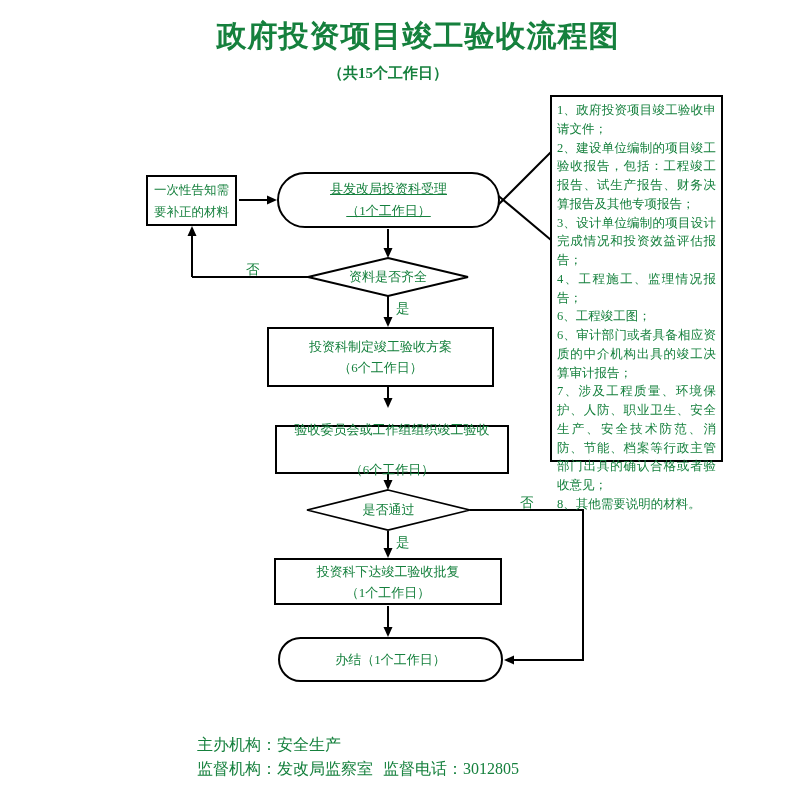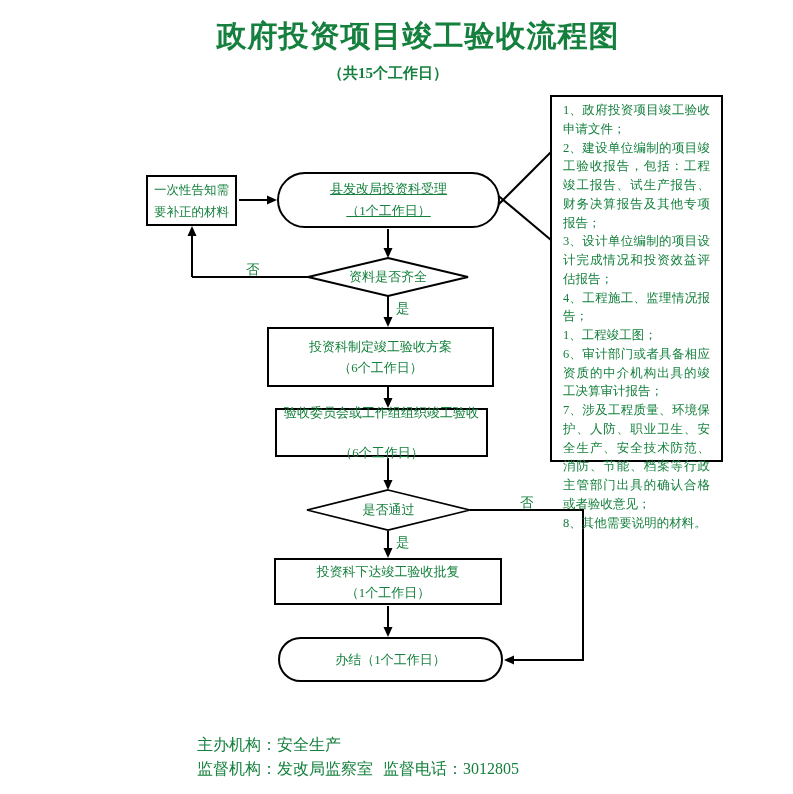--- a/index.html
+++ b/index.html
@@ -46,30 +46,30 @@
     background:transparent;
   }
   .edge-label {
     position:absolute; font-size:13.5px; line-height:15px;
   }
   .materials {
     position:absolute;
     left:550px; top:95px; width:173px; height:367px;
     border:2px solid #000;
     background:#ffffff;
-    padding:4px 11px;
+    padding:4px 5px;
     font-size:12.5px; line-height:1.5;
     text-align:justify;
   }
   .footer { position:absolute; left:197px; font-size:16px; white-space:nowrap; }
   .footer-phone { margin-left:6px; }
   #node-notify  { left:146px; top:175px; width:91px;  height:51px; font-size:12.5px; line-height:22px; padding:12px 3px; }
   #node-accept  { left:277px; top:172px; width:223px; height:56px; line-height:22px;text-decoration:underline; }
   #node-plan    { left:267px; top:327px; width:227px; height:60px; }
-  #node-organize{ left:275px; top:408px; width:213px; height:49px;gap:19px; }
+  #node-organize{ left:275px; top:425px; width:234px; height:49px;gap:19px; }
   #node-approval{ left:274px; top:558px; width:228px; height:47px; }
   #node-finish  { left:278px; top:637px; width:225px; height:45px; }
   #decision1-label { left:308px; top:258px; width:160px; height:38px; }
   #decision2-label { left:307px; top:490px; width:163px; height:40px; }
 </style>
 </head>
 <body>
 
 <div class="canvas">
 
@@ -174,21 +174,21 @@
   <span class="edge-label" style="left:246px; top:262px;">否</span>
   <span class="edge-label" style="left:396px; top:301px;">是</span>
   <span class="edge-label" style="left:520px; top:495px;">否</span>
   <span class="edge-label" style="left:396px; top:535px;">是</span>
 
   <div class="materials">
     <div>1、政府投资项目竣工验收申请文件；</div>
     <div>2、建设单位编制的项目竣工验收报告，包括：工程竣工报告、试生产报告、财务决算报告及其他专项报告；</div>
     <div>3、设计单位编制的项目设计完成情况和投资效益评估报告；</div>
     <div>4、工程施工、监理情况报告；</div>
-    <div>1、工程竣工图；</div>
+    <div>6、工程竣工图；</div>
     <div>6、审计部门或者具备相应资质的中介机构出具的竣工决算审计报告；</div>
     <div>7、涉及工程质量、环境保护、人防、职业卫生、安全生产、安全技术防范、消防、节能、档案等行政主管部门出具的确认合格或者验收意见；</div>
     <div>8、其他需要说明的材料。</div>
   </div>
 
   <div class="footer" style="top:735px;">
     <span>主办机构：安全生产</span>
   </div>
   <div class="footer" style="top:759px;">
     <span>监督机构：发改局监察室</span>

